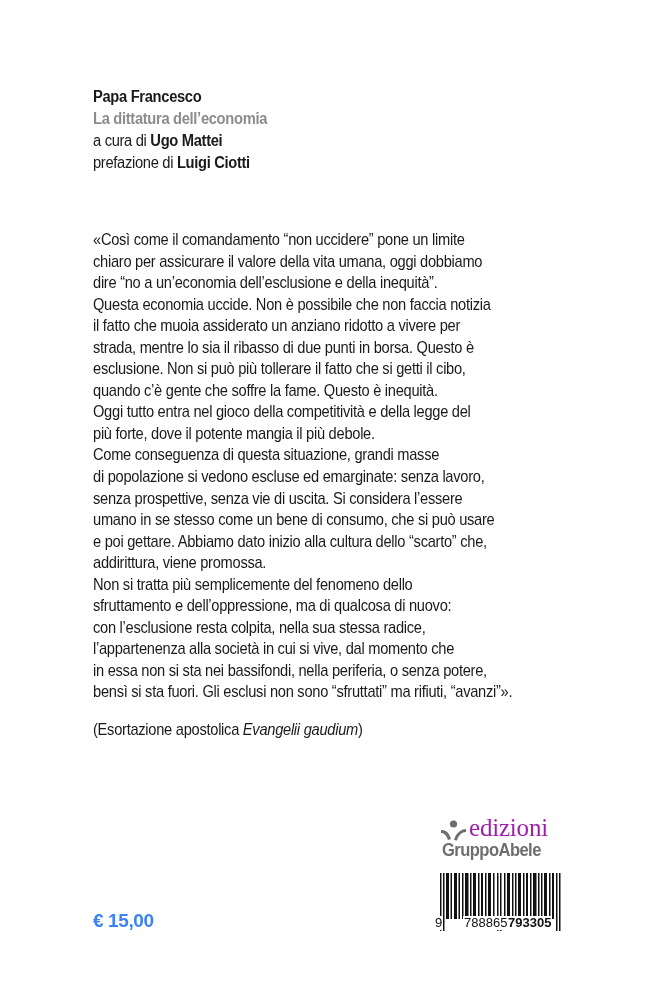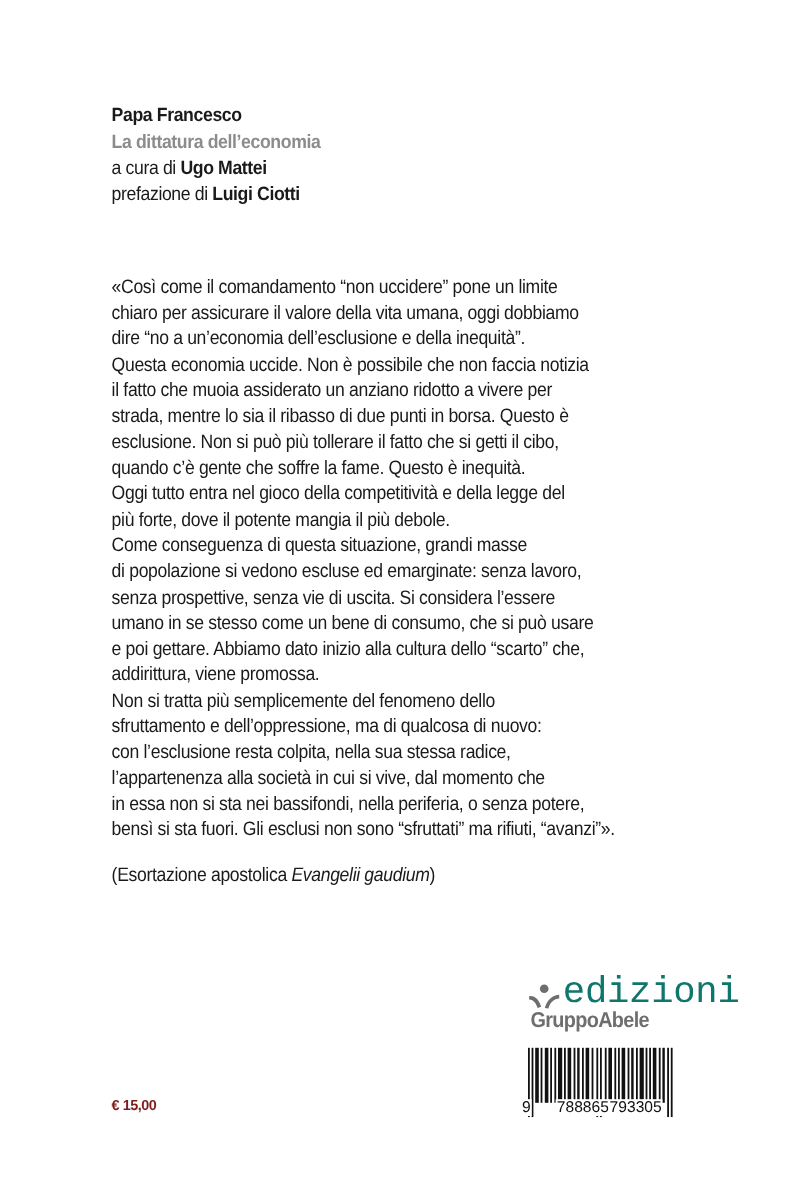--- a/index.html
+++ b/index.html
@@ -65,24 +65,24 @@
       position: absolute;
       left: 0;
       top: 2px;
       width: 30px;
       height: 22px;
     }
     .publisher .edizioni {
       position: absolute;
       left: 29px;
       top: -4px;
-      font-family: Liberation Mono, monospace;
-      font-size: 31px;
+      font-family: Liberation Serif, serif;
+      font-size: 25px;
       line-height: 28px;
-      color: #0f766e;
+      color: #a21caf;
       letter-spacing: -0.2px;
     }
     .publisher .gruppo {
       position: absolute;
       left: 2px;
       top: 22px;
       font-family: "Liberation Sans", "DejaVu Sans", sans-serif;
       font-weight: 700;
       font-size: 18px;
       line-height: 20px;
@@ -108,24 +108,24 @@
       font-family: "Liberation Sans", "DejaVu Sans", sans-serif;
       font-size: 13px;
       line-height: 14px;
       color: #111;
     }
     .barcode-digits span { position: absolute; background: #fff; padding: 0 1px; }
     .price {
       position: absolute;
       left: 93px;
       top: 910px;
-      font-size: 12px;
+      font-size: 19px;
       font-weight: 700;
       line-height: 22px;
-      color: #7f1d1d;
+      color: #3b82f6;
       letter-spacing: -0.4px;
       text-align: center;
     }
   </style>
 </head>
 <body>
 
 <div class="header">
   <div class="line author">Papa Francesco</div>
   <div class="line title">La dittatura dell’economia</div>
@@ -213,16 +213,16 @@
       <rect x="112" y="0" width="1.5" height="46"></rect>
       <rect x="115" y="0" width="2" height="46"></rect>
       <rect x="119" y="0" width="1.5" height="58"></rect>
       <rect x="122" y="0" width="1.5" height="58"></rect>
     </g>
   </svg>
 </div>
 <div class="barcode-digits">
   <span style="left:0px;">9</span>
   <span style="left:29px;">788865</span>
-  <span style="left:73px;">793305</span>
+  <span style="left:73px;font-weight:bold;">793305</span>
 </div>
 
 <div class="price">€ 15,00</div>
 
 </body></html>

